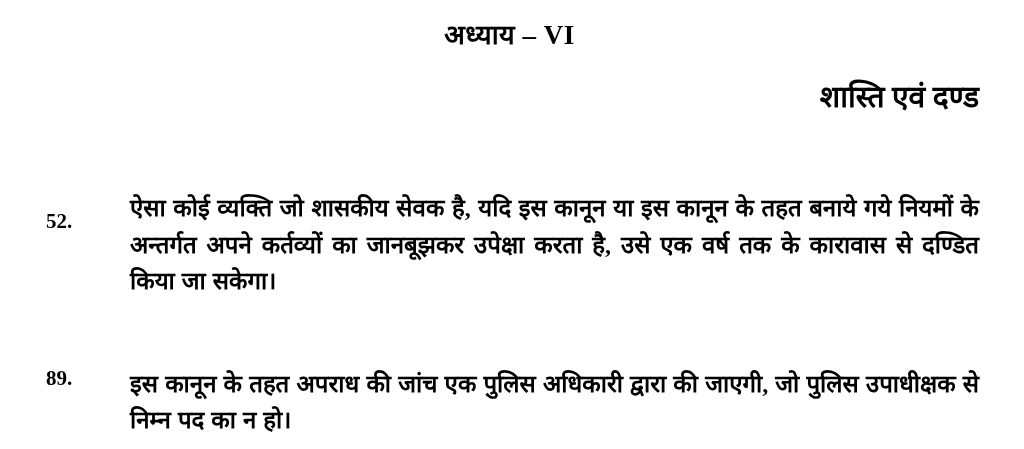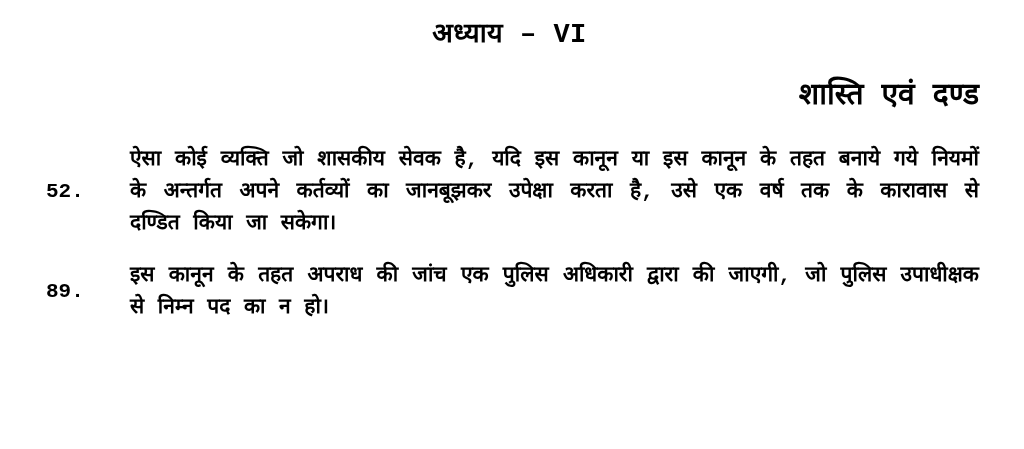--- a/index.html
+++ b/index.html
@@ -15,21 +15,20 @@
     color: #000000;
     overflow: hidden;
   }
   .page {
     position: relative;
     width: 1024px;
     height: 388px;
     box-sizing: border-box;
     padding: 10px 45px 8px 40px;
     background: #ffffff;
-    font-family: Liberation Mono, monospace;
   }
   .chapter-heading {
     text-align: center;
     font-size: 27px;
     font-weight: 700;
     letter-spacing: 0.5px;
     margin: 8px 0 0 0;
     line-height: 1.3;
   }
   .section-title {
@@ -53,26 +52,27 @@
     flex: 0 0 62px;
     font-size: 21px;
     font-weight: 700;
     line-height: 1.52;
     text-align: left;
     padding-left: 6px;
     box-sizing: border-box;
   }
   .clause-text {
     flex: 1 1 auto;
-    font-size: 21px;
+    font-size: 24px;
     font-weight: 700;
     line-height: 1.52;
     text-align: justify;
     text-justify: inter-word;
     word-spacing: 1px;
+    margin-top: 46px;
   }
   .clause-text.no-justify {
     text-align: left;
   }
 </style>
 </head>
 <body>
 
 <div class="page">
 

